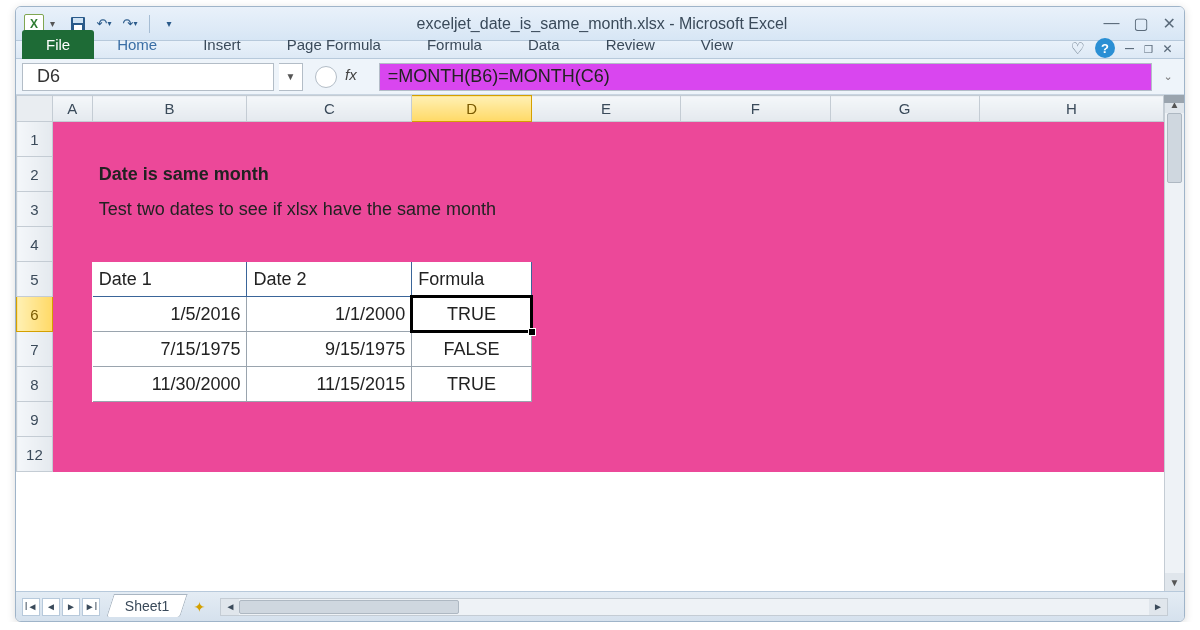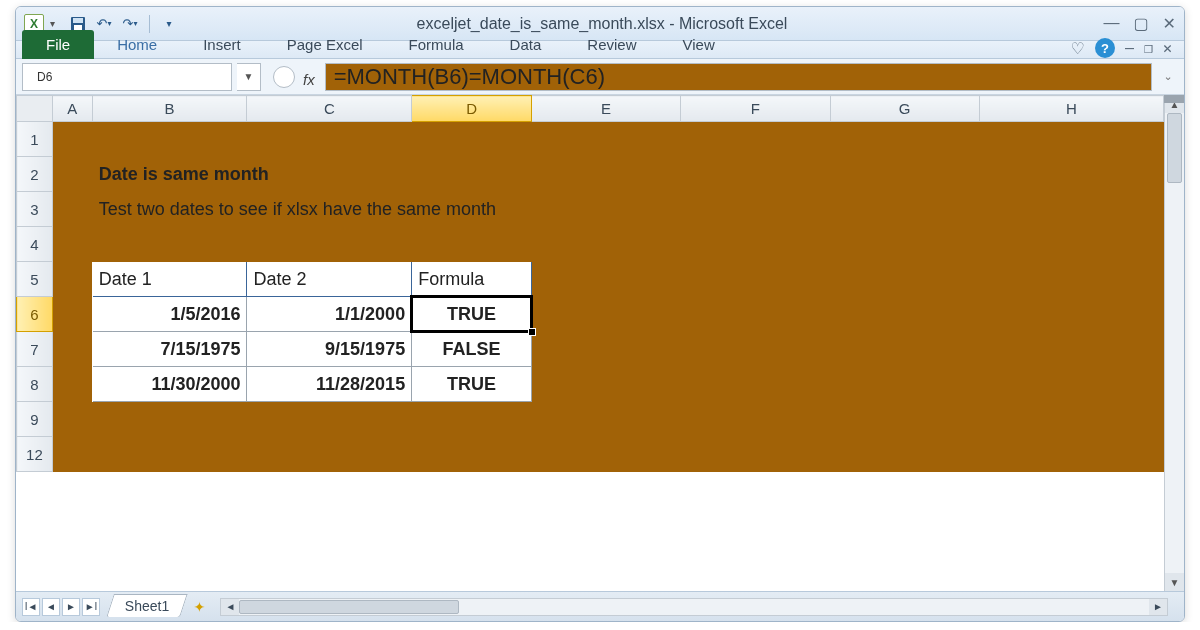--- a/index.html
+++ b/index.html
@@ -25,40 +25,40 @@
   .ribbon-tabs{height:18px;display:flex;align-items:flex-end;background:linear-gradient(#e9f1fa,#dde9f5);border-bottom:1px solid #b7c9db;padding:0 6px;position:relative;}
   .file-tab{background:#1e6b36;color:#fff;padding:6px 24px;font-size:15px;border-radius:3px 3px 0 0;cursor:pointer;margin-bottom:-1px;}
   .rtab{padding:6px 22px;font-size:15px;color:#3a4a5a;cursor:pointer;border:1px solid transparent;border-bottom:none;margin-bottom:-1px;}
   .rtab.sel{color:#3a6ea5;}
   .ribbon-right{margin-left:auto;display:flex;align-items:center;gap:10px;padding-right:6px;}
   .heart{color:#6a7a8a;font-size:16px;}
   .help-circle{width:20px;height:20px;border-radius:50%;background:#2a8fd4;color:#fff;display:flex;align-items:center;justify-content:center;font-size:13px;font-weight:bold;}
   .sq{font-family:monospace;color:#5a6a7a;font-size:15px;cursor:pointer;}
 
   .formula-bar{height:36px;display:flex;align-items:center;background:#eef4fa;border-bottom:1px solid #c9d5e1;padding:4px 6px;gap:6px;}
-  .namebox{width:210px;height:28px;background:#fff;border:1px solid #b3bdc7;display:flex;align-items:center;padding:0 14px;font-size:12px;color:#333;}
+  .namebox{width:252px;height:28px;background:#fff;border:1px solid #b3bdc7;display:flex;align-items:center;padding:0 14px;font-size:18px;color:#333;}
   .nb-drop{width:24px;height:28px;display:flex;align-items:center;justify-content:center;font-size:10px;color:#555;border:1px solid #b3bdc7;border-left:none;background:#fff;margin-left:-1px;}
-  .fx-controls{display:flex;align-items:flex-end;gap:4px;margin-left:6px;}
+  .fx-controls{display:flex;align-items:flex-start;gap:4px;margin-left:6px;}
   .fx-circle{width:22px;height:22px;border:1px solid #b3bdc7;border-radius:50%;background:#fff;}
   .fx-label{font-style:italic;font-size:15px;color:#444;margin-left:4px;}
-  .formula-input{flex:1;height:28px;background:#a16207;border:1px solid #b3bdc7;display:flex;align-items:center;padding:0 8px;font-size:22px;color:#222;margin-left:4px;}
+  .formula-input{flex:1;height:28px;background:#d946ef;border:1px solid #b3bdc7;display:flex;align-items:center;padding:0 8px;font-size:18px;color:#222;margin-left:16px;}
   .fb-expand{width:20px;display:flex;align-items:center;justify-content:center;color:#777;font-size:11px;}
 
   .grid-area{flex:1;display:flex;position:relative;overflow:hidden;}
   .grid-wrapper{flex:1;overflow:hidden;}
   table.grid{border-collapse:collapse;table-layout:fixed;}
   .corner{width:36px;height:26px;background:#e9edf1;border:1px solid #c4ccd4;}
   .colh{height:26px;background:linear-gradient(#f4f7fa,#e4e9ee);border:1px solid #c4ccd4;text-align:center;font-size:15px;color:#3a4a5a;font-weight:normal;}
   .colh.sel{background:linear-gradient(#fff0b3,#ffd966);border-color:#d4a000;color:#7a5a00;}
   .rowh{width:36px;background:linear-gradient(90deg,#f4f7fa,#e4e9ee);border:1px solid #c4ccd4;text-align:center;font-size:15px;color:#3a4a5a;}
   .rowh.sel{background:linear-gradient(90deg,#fff0b3,#ffd966);border-color:#d4a000;color:#7a5a00;}
   td.cell{height:35px;border:1px solid #d9dde1;background:#fff;padding:0 6px;font-size:18px;color:#222;vertical-align:middle;}
-  td.empty{border:1px solid transparent;background:#a16207;}
+  td.empty{border:1px solid transparent;background:#ec4899;}
   .tbl-header{background:#4a7ab0;color:#fff;border:1px solid #3a6599 !important;font-size:19px;padding:0 8px;}
-  .data-cell{border:1px solid #9aa4ae !important;text-align:right;font-weight:bold;}
+  .data-cell{border:1px solid #9aa4ae !important;text-align:right;}
   .data-cell.center{text-align:center;}
   td.cell.active{position:relative;}
   .active-outline{position:absolute;top:-2px;left:-2px;right:-2px;bottom:-2px;border:3px solid #000;pointer-events:none;}
   .fill-handle{position:absolute;right:-5px;bottom:-5px;width:8px;height:8px;background:#000;border:1px solid #fff;}
   .heading{font-size:20px;font-weight:bold;color:#222;}
   .subheading{font-size:19px;color:#8a8a8a;}
   .vscroll{width:20px;background:#eef2f6;border-left:1px solid #c4ccd4;position:relative;}
   .vs-up,.vs-down{height:18px;display:flex;align-items:center;justify-content:center;font-size:10px;color:#555;background:#e0e6ec;}
   .vs-track{position:absolute;top:18px;bottom:18px;left:0;right:0;}
   .vs-thumb{position:absolute;top:0;height:70px;left:2px;right:2px;background:#cfd7df;border:1px solid #aeb8c2;border-radius:2px;}
@@ -104,21 +104,21 @@
       <span>―</span>
       <span>▢</span>
       <span>✕</span>
     </div>
   </div>
 
   <div class="ribbon-tabs">
     <div class="file-tab">File</div>
     <div class="rtab sel">Home</div>
     <div class="rtab">Insert</div>
-    <div class="rtab">Page Excel</div>
+    <div class="rtab">Page Formula</div>
     <div class="rtab">Formula</div>
     <div class="rtab">Data</div>
     <div class="rtab">Review</div>
     <div class="rtab">View</div>
     <div class="ribbon-right">
       <span class="heart">♡</span>
       <div class="help-circle">?</div>
       <span class="sq">―</span>
       <span class="sq">❐</span>
       <span class="sq">✕</span>
@@ -205,21 +205,21 @@
           <td class="cell empty"></td>
           <td class="cell data-cell">7/15/1975</td>
           <td class="cell data-cell">9/15/1975</td>
           <td class="cell data-cell center">FALSE</td>
           <td class="cell empty" colspan="4"></td>
         </tr>
         <tr>
           <td class="rowh">8</td>
           <td class="cell empty"></td>
           <td class="cell data-cell">11/30/2000</td>
-          <td class="cell data-cell">11/28/2015</td>
+          <td class="cell data-cell">11/15/2015</td>
           <td class="cell data-cell center">TRUE</td>
           <td class="cell empty" colspan="4"></td>
         </tr>
         <tr>
               <td class="rowh">9</td>
               <td class="cell empty" colspan="8"></td>
             </tr>
         <tr>
               <td class="rowh">12</td>
               <td class="cell empty" colspan="8"></td>

